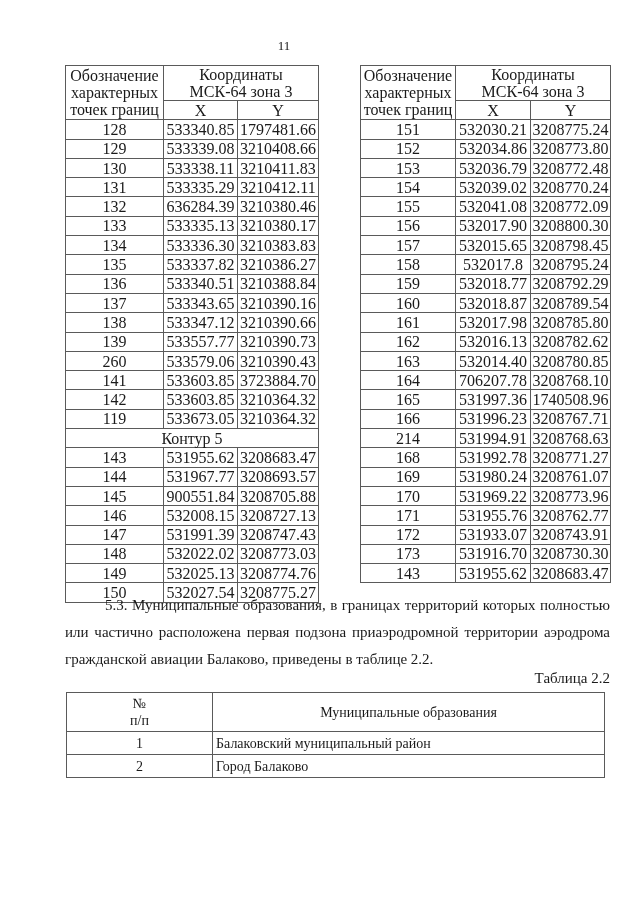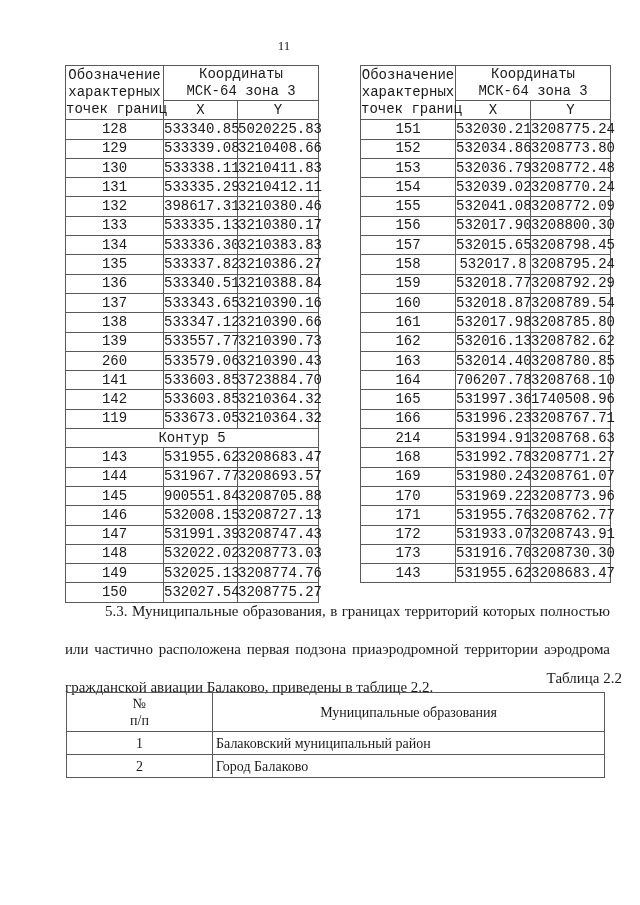--- a/index.html
+++ b/index.html
@@ -5,39 +5,38 @@
     html, body { margin: 0; padding: 0; background: #ffffff; }
     body {
       width: 640px; height: 905px; position: relative; overflow: hidden;
       font-family: "Liberation Serif", "DejaVu Serif", serif; color: #1a1a1a;
     }
     .page-number {
       position: absolute; top: 38px; left: 0; width: 568px; text-align: center;
       font-size: 13px;
     }
     table.coords {
-      position: absolute; border-collapse: collapse; font-size: 14px;
+      position: absolute; border-collapse: collapse; font-size: 16px;
       table-layout: fixed;
-      font-family: Liberation Mono, monospace;
     }
     table.coords td, table.coords th {
       border: 1px solid #5a5a5a; padding: 0; text-align: center;
       font-weight: normal; height: 18.3px; line-height: 17px; white-space: nowrap;
     }
     table.coords th { line-height: 17px; }
     #left-table { left: 65px; top: 65px; width: 253px; }
     #right-table { left: 360px; top: 65px; width: 250px; }
     .h-label { vertical-align: middle; }
     .contour td { text-align: center; }
     .paragraph {
       position: absolute; left: 65px; top: 592px; width: 545px;
-      font-size: 15px; line-height: 38px; text-align: justify; text-indent: 40px;
+      font-size: 15px; line-height: 27px; text-align: justify; text-indent: 40px;
     }
     .table-caption {
-      position: absolute; top: 670px; right: 18px; font-size: 15px;
+      position: absolute; top: 670px; right: 30px; font-size: 15px;
     }
     table.muni {
       position: absolute; left: 66px; top: 692px; width: 539px;
       border-collapse: collapse; font-size: 14px; table-layout: fixed;
     }
     table.muni td, table.muni th {
       border: 1px solid #5a5a5a; font-weight: normal; padding: 0 3px;
       line-height: 17px;
     }
     table.muni th { height: 38px; text-align: center; }
@@ -69,40 +68,40 @@
     </tr>
     <tr>
       <th>X</th>
       <th>Y</th>
     </tr>
   </thead>
   <tbody id="left-body-1">
       <tr>
         <td>128</td>
         <td>533340.85</td>
-        <td>5020225.83</td>
+        <td>1797481.66</td>
       </tr>
       <tr>
         <td>129</td>
         <td>533339.08</td>
         <td>3210408.66</td>
       </tr>
       <tr>
         <td>130</td>
         <td>533338.11</td>
         <td>3210411.83</td>
       </tr>
       <tr>
         <td>131</td>
         <td>533335.29</td>
         <td>3210412.11</td>
       </tr>
       <tr>
         <td>132</td>
-        <td>398617.31</td>
+        <td>636284.39</td>
         <td>3210380.46</td>
       </tr>
       <tr>
         <td>133</td>
         <td>533335.13</td>
         <td>3210380.17</td>
       </tr>
       <tr>
         <td>134</td>
         <td>533336.30</td>

